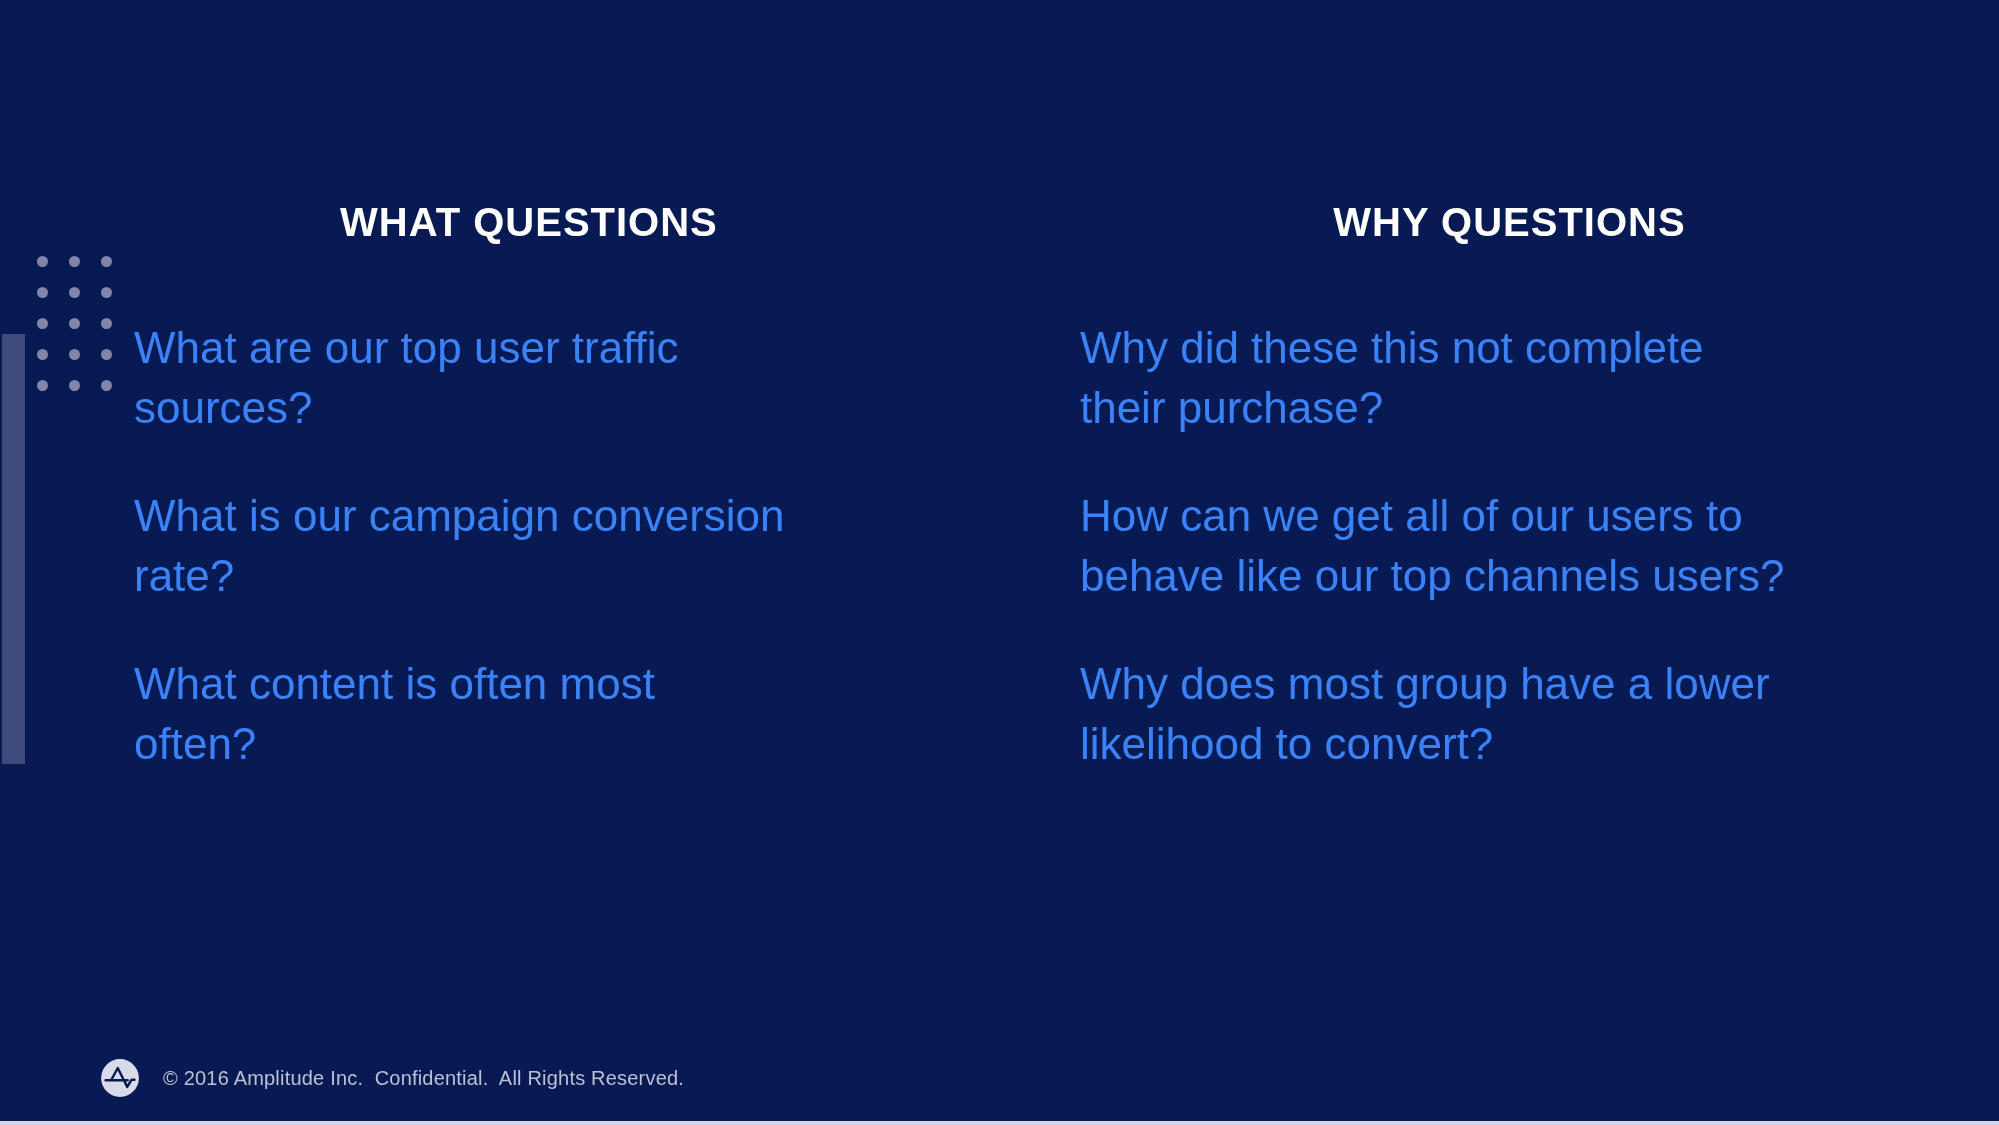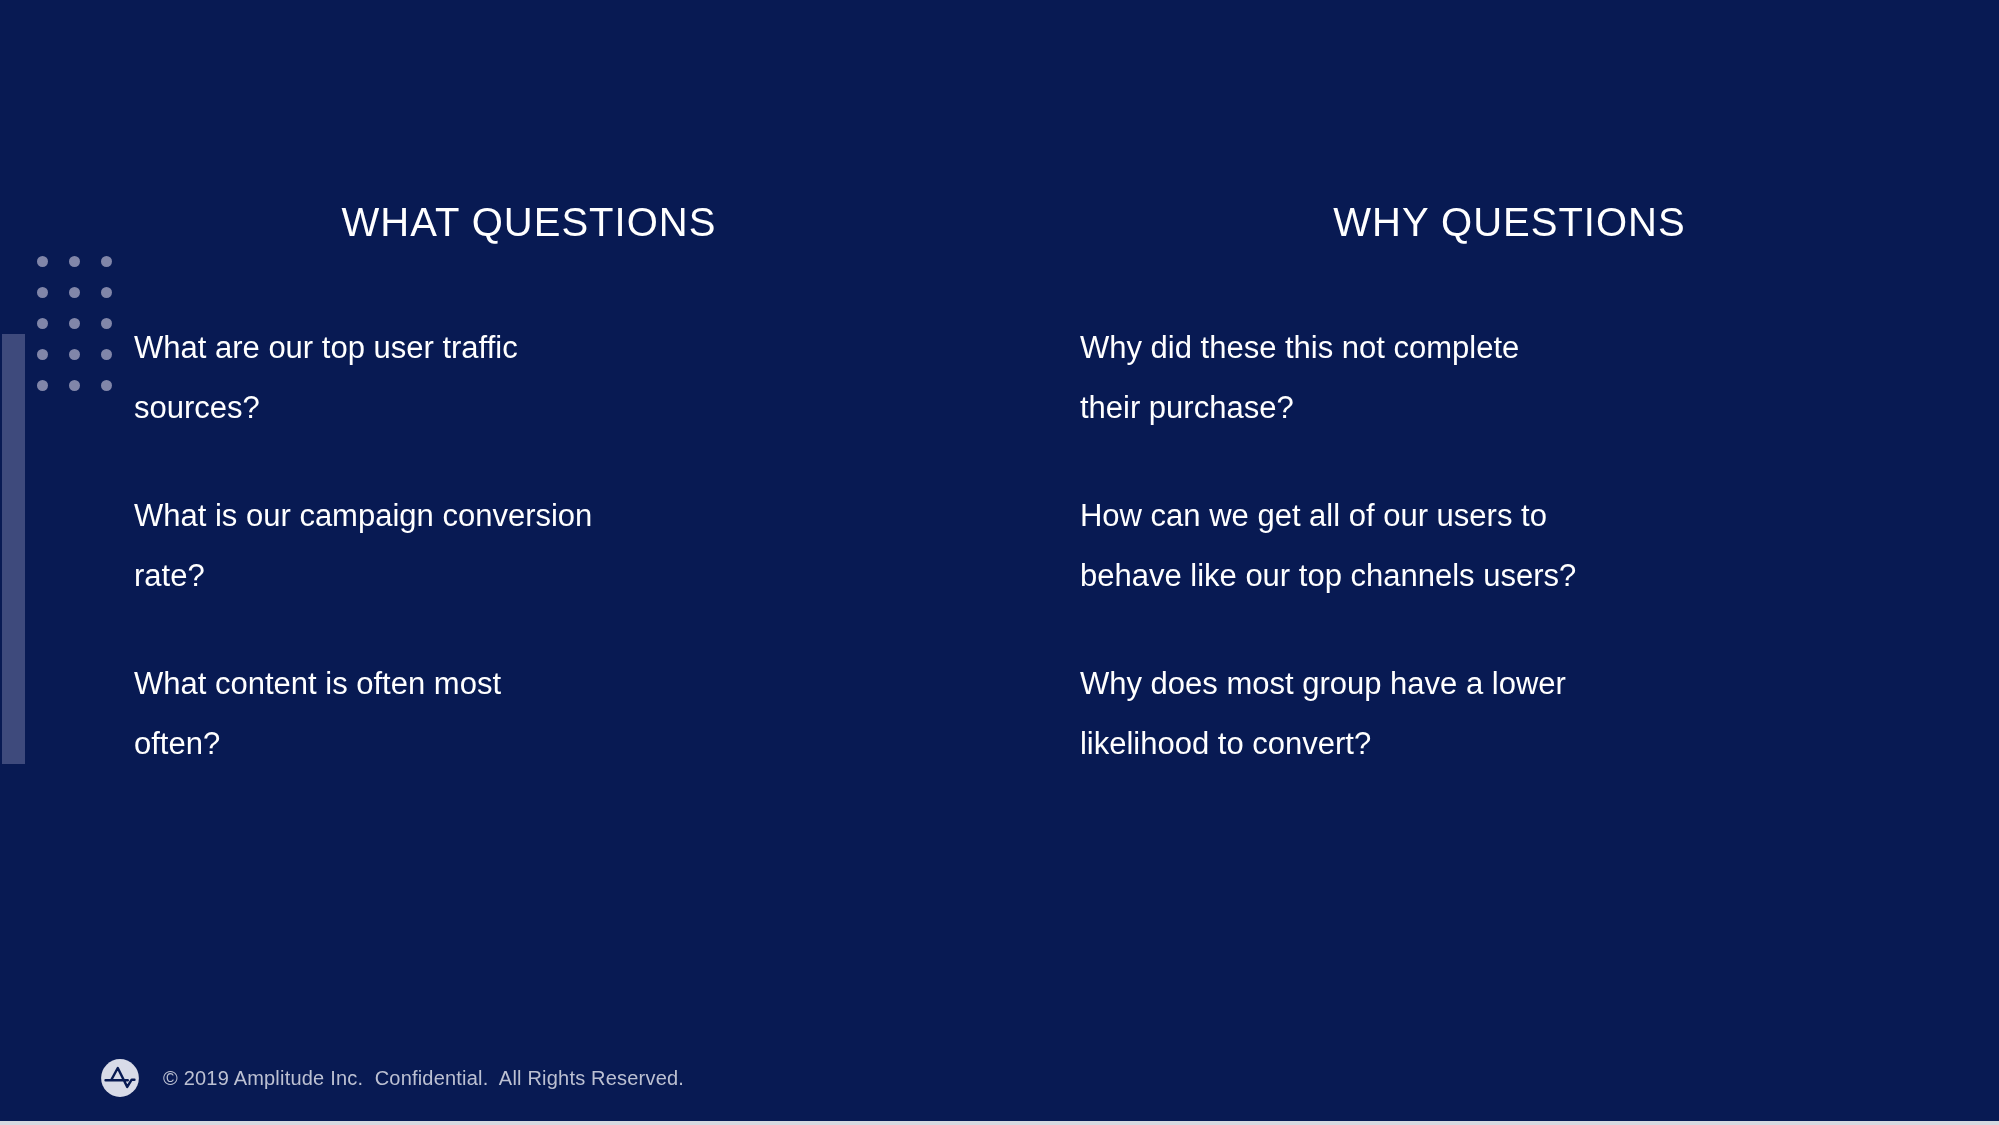--- a/index.html
+++ b/index.html
@@ -60,28 +60,28 @@
   }
   .col-right {
     width: 870px;
     margin-left: 156px;
   }
   .col-header {
     margin: 0 0 74px 0;
     text-align: center;
     color: #ffffff;
     font-size: 40px;
-    font-weight: 400;
+    font-weight: 700;
     letter-spacing: 1px;
     line-height: 1.1;
   }
   .question {
     margin: 0 0 48px 0;
-    color: #ffffff;
-    font-size: 31px;
+    color: #3b82f6;
+    font-size: 44px;
     font-weight: 400;
     line-height: 60px;
     white-space: pre-line;
   }
 
   
   .footer {
     position: absolute;
     left: 100px;
     bottom: 27px;
@@ -158,18 +158,18 @@
 likelihood to convert?</p>
     </div>
 
   </div>
 
   <div class="footer">
     <svg class="logo-circle" viewBox="0 0 36 36" xmlns="http://www.w3.org/2000/svg" aria-hidden="true">
       <circle cx="18" cy="18" r="17" fill="#d8dbe8"></circle>
       <path d="M5 20 H10 L16 9 L21.5 20 L24.5 26 L28.5 19.5 H31 M8 20 H25" fill="none" stroke="#081a53" stroke-width="2.2" stroke-linecap="round" stroke-linejoin="round"></path>
     </svg>
-    <span class="footer-text">© 2019 Amplitude Inc.  Confidential.  All Rights Reserved.</span>
+    <span class="footer-text">© 2016 Amplitude Inc.  Confidential.  All Rights Reserved.</span>
   </div>
 
   <div class="bottom-strip"></div>
 
 </div>
 
 </body></html>

